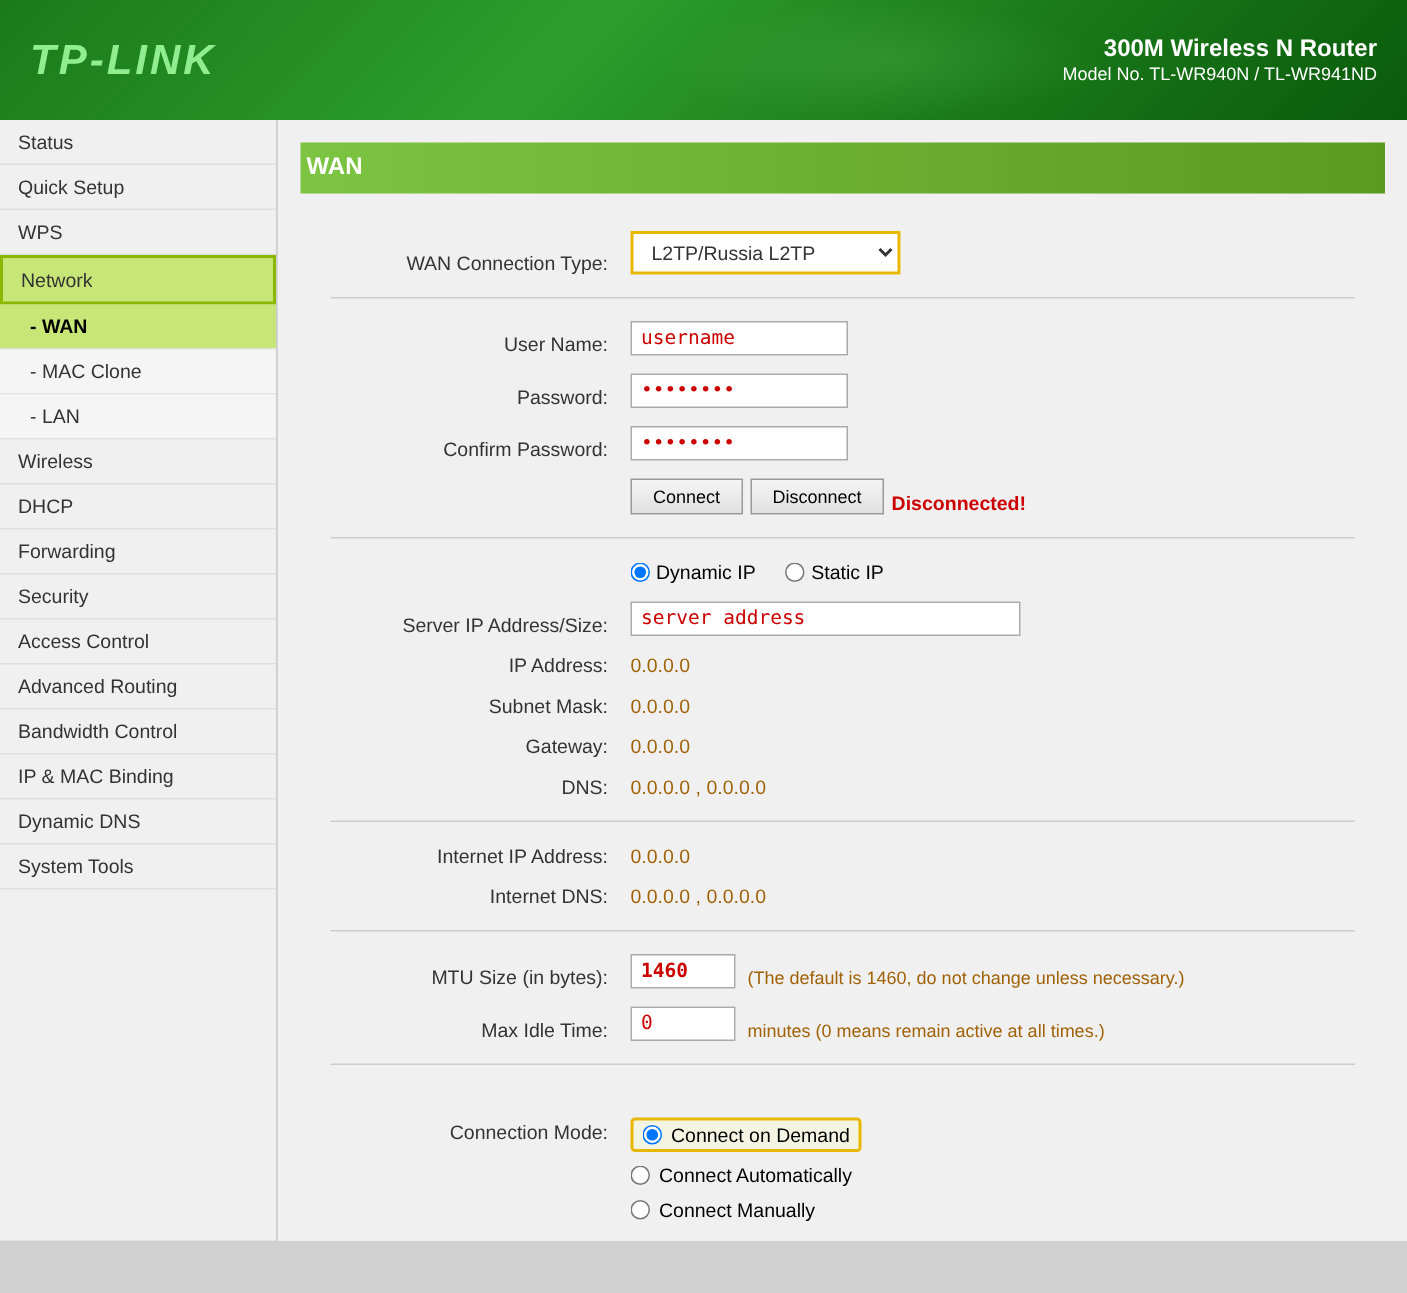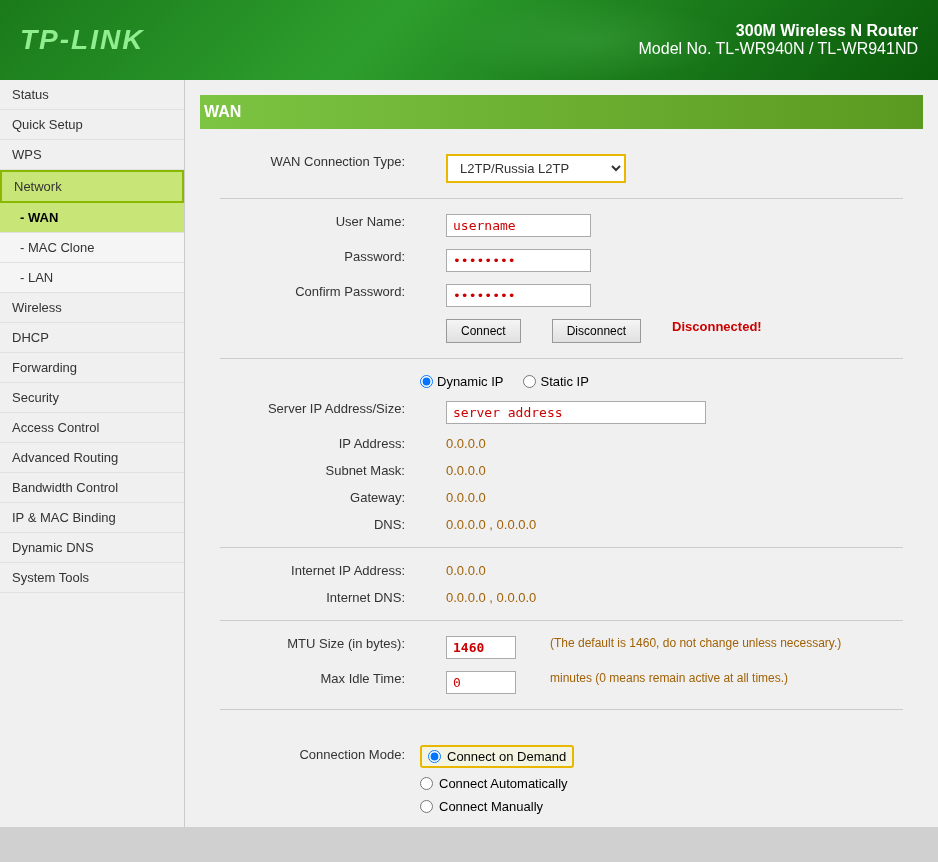--- a/index.html
+++ b/index.html
@@ -28,21 +28,21 @@
     .logo {
       color: white;
       font-size: 28px;
       font-weight: bold;
       font-style: italic;
       letter-spacing: 2px;
     }
     .logo span { color: #90ee90; }
     .model-info { text-align: right; color: white; z-index: 1; }
     .model-info .title { font-size: 16px; font-weight: bold; }
-    .model-info .subtitle { font-size: 16px; }
+    .model-info .subtitle { font-size: 12px; }
 
     
     .main-layout {
       display: flex;
       height: calc(862px - 80px - 35px);
     }
 
     
     .sidebar {
       width: 185px;
@@ -87,23 +87,22 @@
       font-weight: bold;
       margin-bottom: 15px;
     }
 
     
     .form-section {
       padding: 10px 20px;
     }
     .form-row {
       display: flex;
-      align-items: flex-start;
+      align-items: flex-end;
       margin-bottom: 12px;
-      gap: 26px;
     }
     .form-label {
       width: 200px;
       text-align: right;
       padding-right: 15px;
       font-size: 13px;
       color: #333;
     }
     .form-value {
       color: #a16207;

